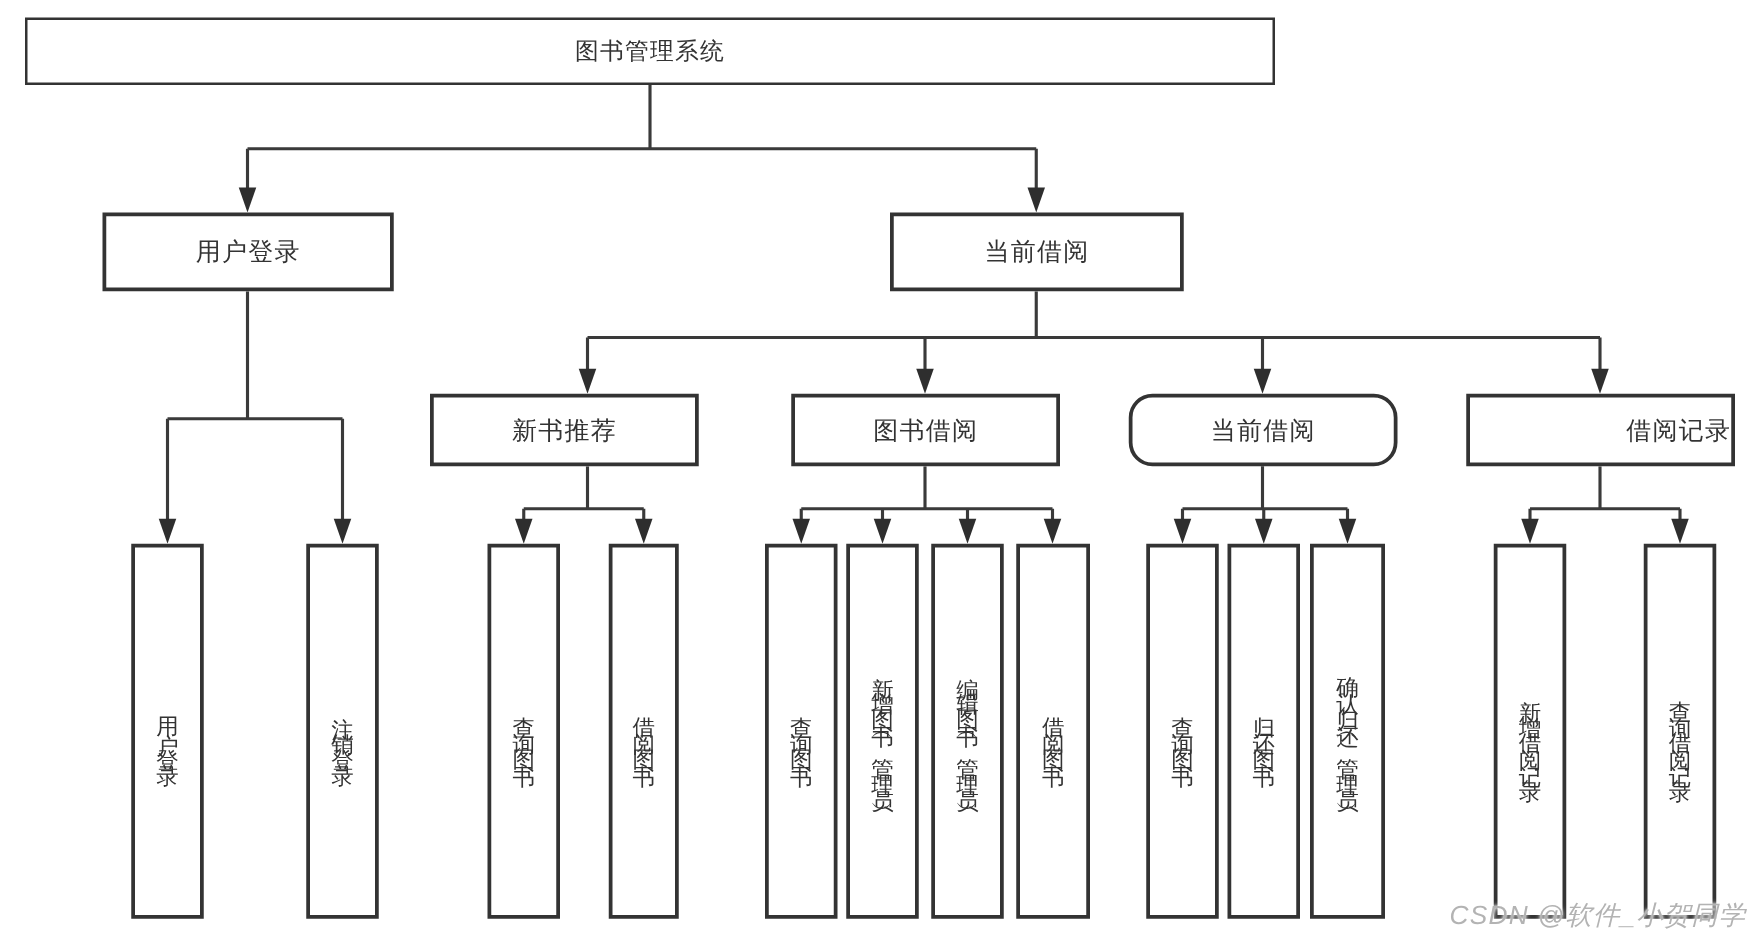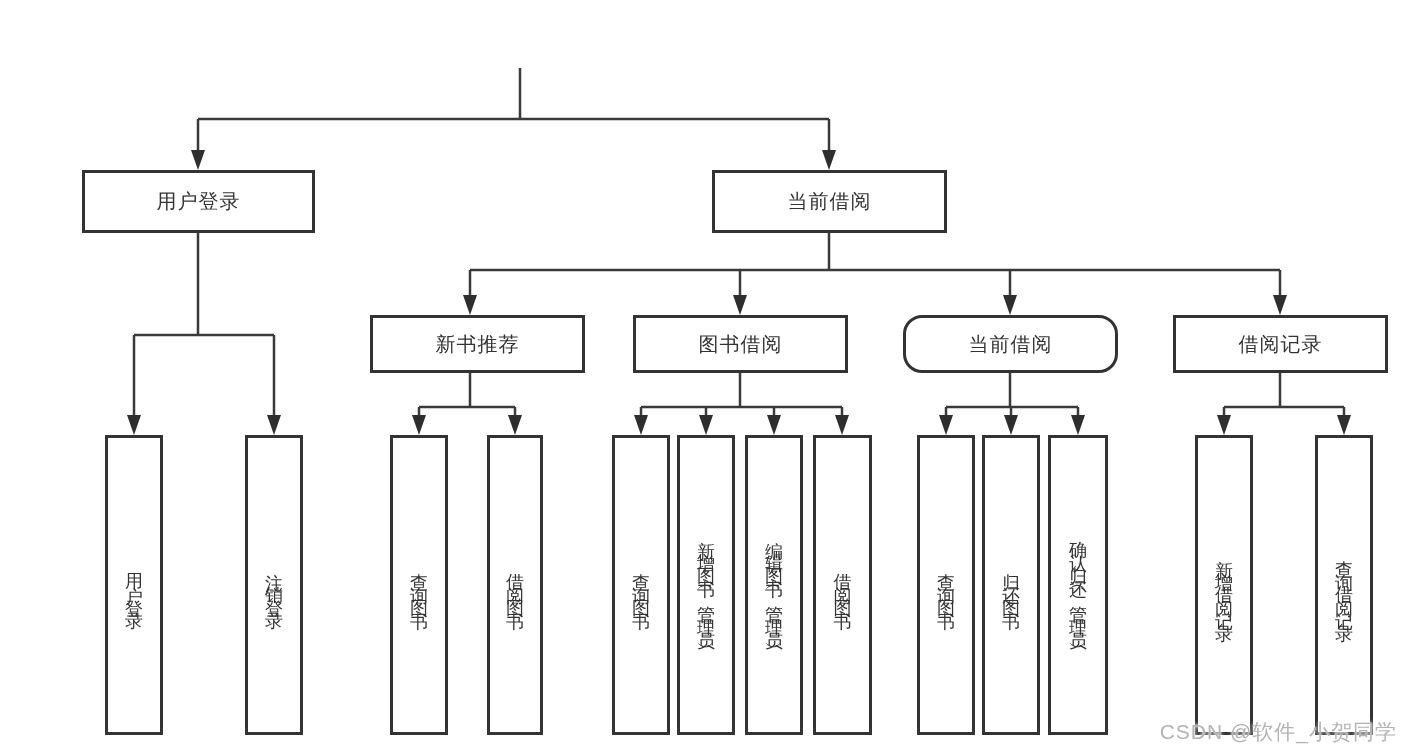--- a/index.html
+++ b/index.html
@@ -53,20 +53,21 @@
   }
   .watermark {
     position: absolute;
     right: 8px;
     bottom: 1px;
     font-size: 21px;
     color: #b3b3b3;
     letter-spacing: 1px;
     text-shadow: 0 0 2px #fff, 0 0 4px #fff;
     z-index: 5;
+    font-style: italic;
   }
 </style>
 </head>
 <body>
 
 <div class="canvas">
 
   <svg class="connectors" viewBox="0 0 1405 747" xmlns="http://www.w3.org/2000/svg">
     <g>
       <path d="M520 68 V119 M198 119 H829 M198 119 V151 M829 119 V151"></path>
@@ -103,38 +104,41 @@
       <polygon points="1004,415 1018,415 1011,435"></polygon>
       <polygon points="1071,415 1085,415 1078,435"></polygon>
     </g>
     <g>
       <path d="M1280 373 V407 M1224 407 H1344 M1224 407 V416 M1344 407 V416"></path>
       <polygon points="1217,415 1231,415 1224,435"></polygon>
       <polygon points="1337,415 1351,415 1344,435"></polygon>
     </g>
   </svg>
 
+  <div class="node node-root" style="left:20px; top:14px; width:1000px; height:54px;">
+    <span>图书管理系统</span>
+  </div>
 
   <div class="node node-h" style="left:82px; top:170px; width:233px; height:63px;">
     <span>用户登录</span>
   </div>
   <div class="node node-h" style="left:712px; top:170px; width:235px; height:63px;">
     <span>当前借阅</span>
   </div>
 
-  <div class="node node-h" style="left:370px; top:315px; width:215px; height:58px;">
+  <div class="node node-h" style="left:344px; top:315px; width:215px; height:58px;">
     <span>新书推荐</span>
   </div>
   <div class="node node-h" style="left:633px; top:315px; width:215px; height:58px;">
     <span>图书借阅</span>
   </div>
   <div class="node node-h" style="left:903px; top:315px; width:215px; height:58px;border-radius:19px;">
     <span>当前借阅</span>
   </div>
-  <div class="node node-h" style="left:1173px; top:315px; width:215px; height:58px;">
+  <div class="node node-h" style="left:1173px; top:315px; width:215px; height:58px;justify-content:flex-end;">
     <span>借阅记录</span>
   </div>
 
   <div class="node node-v" style="left:105px; top:435px; width:58px; height:300px;">
     <span class="vtext">用户登录</span>
   </div>
   <div class="node node-v" style="left:245px; top:435px; width:58px; height:300px;">
     <span class="vtext">注销登录</span>
   </div>
 

